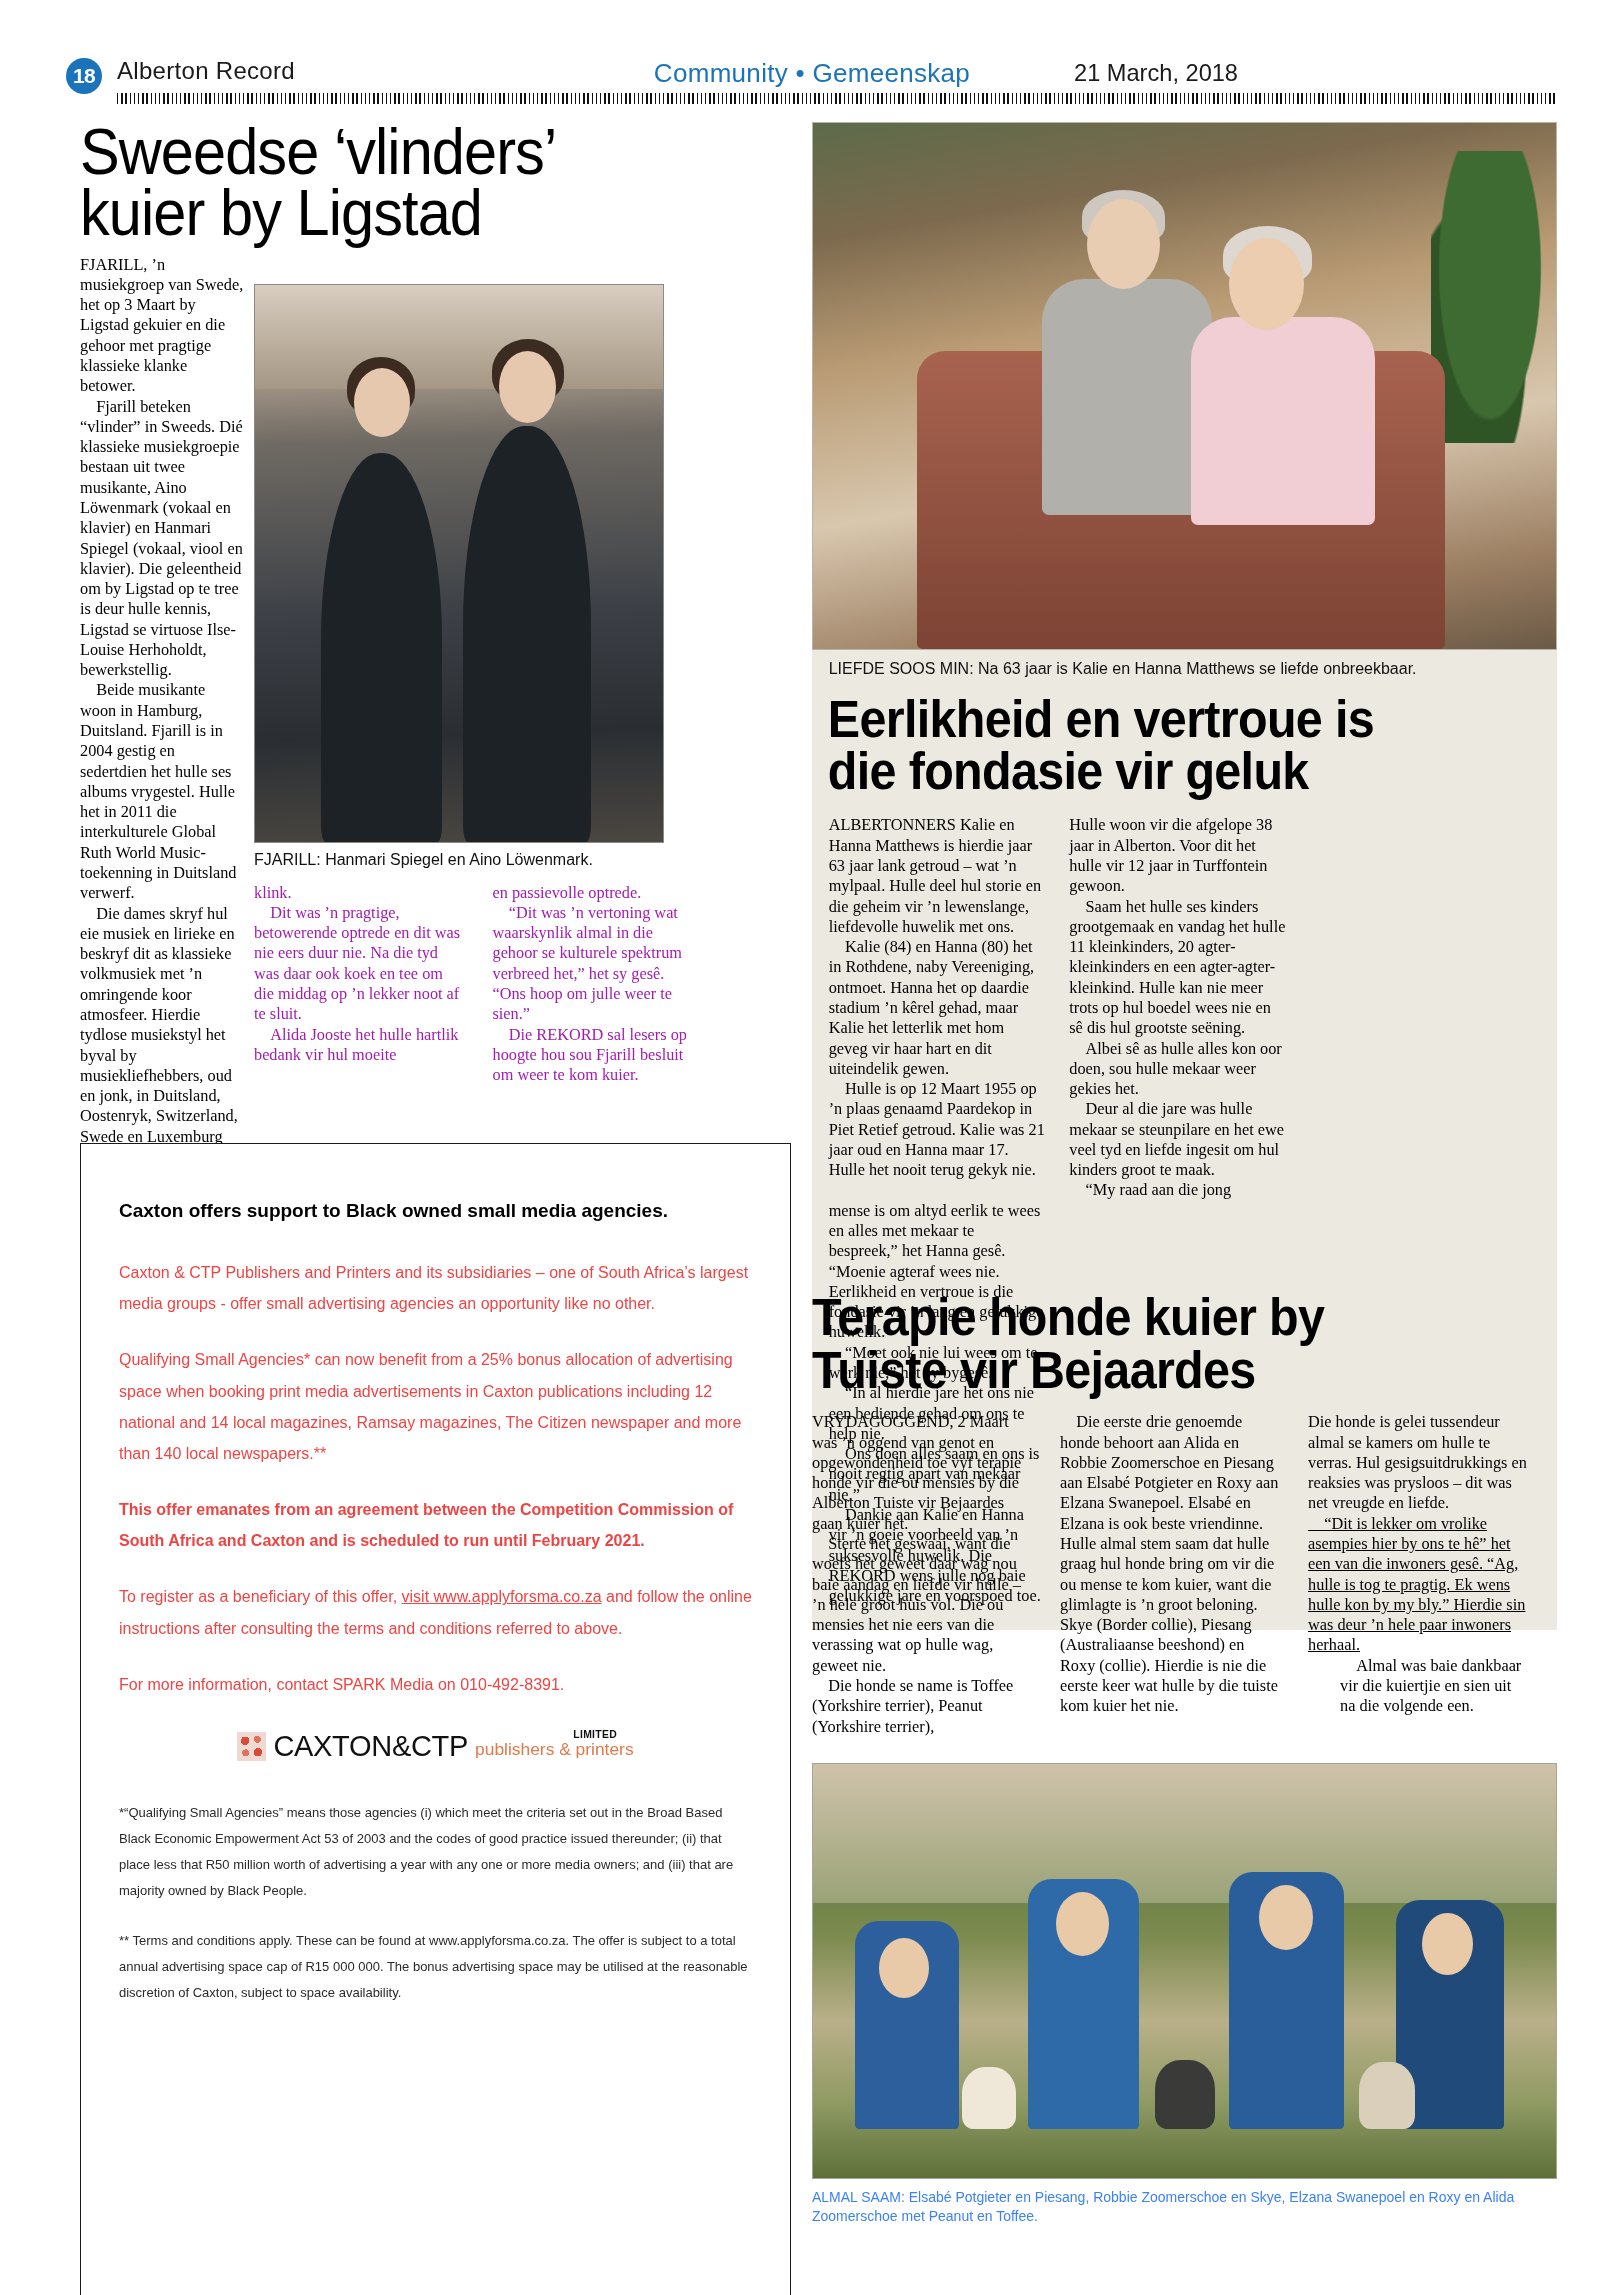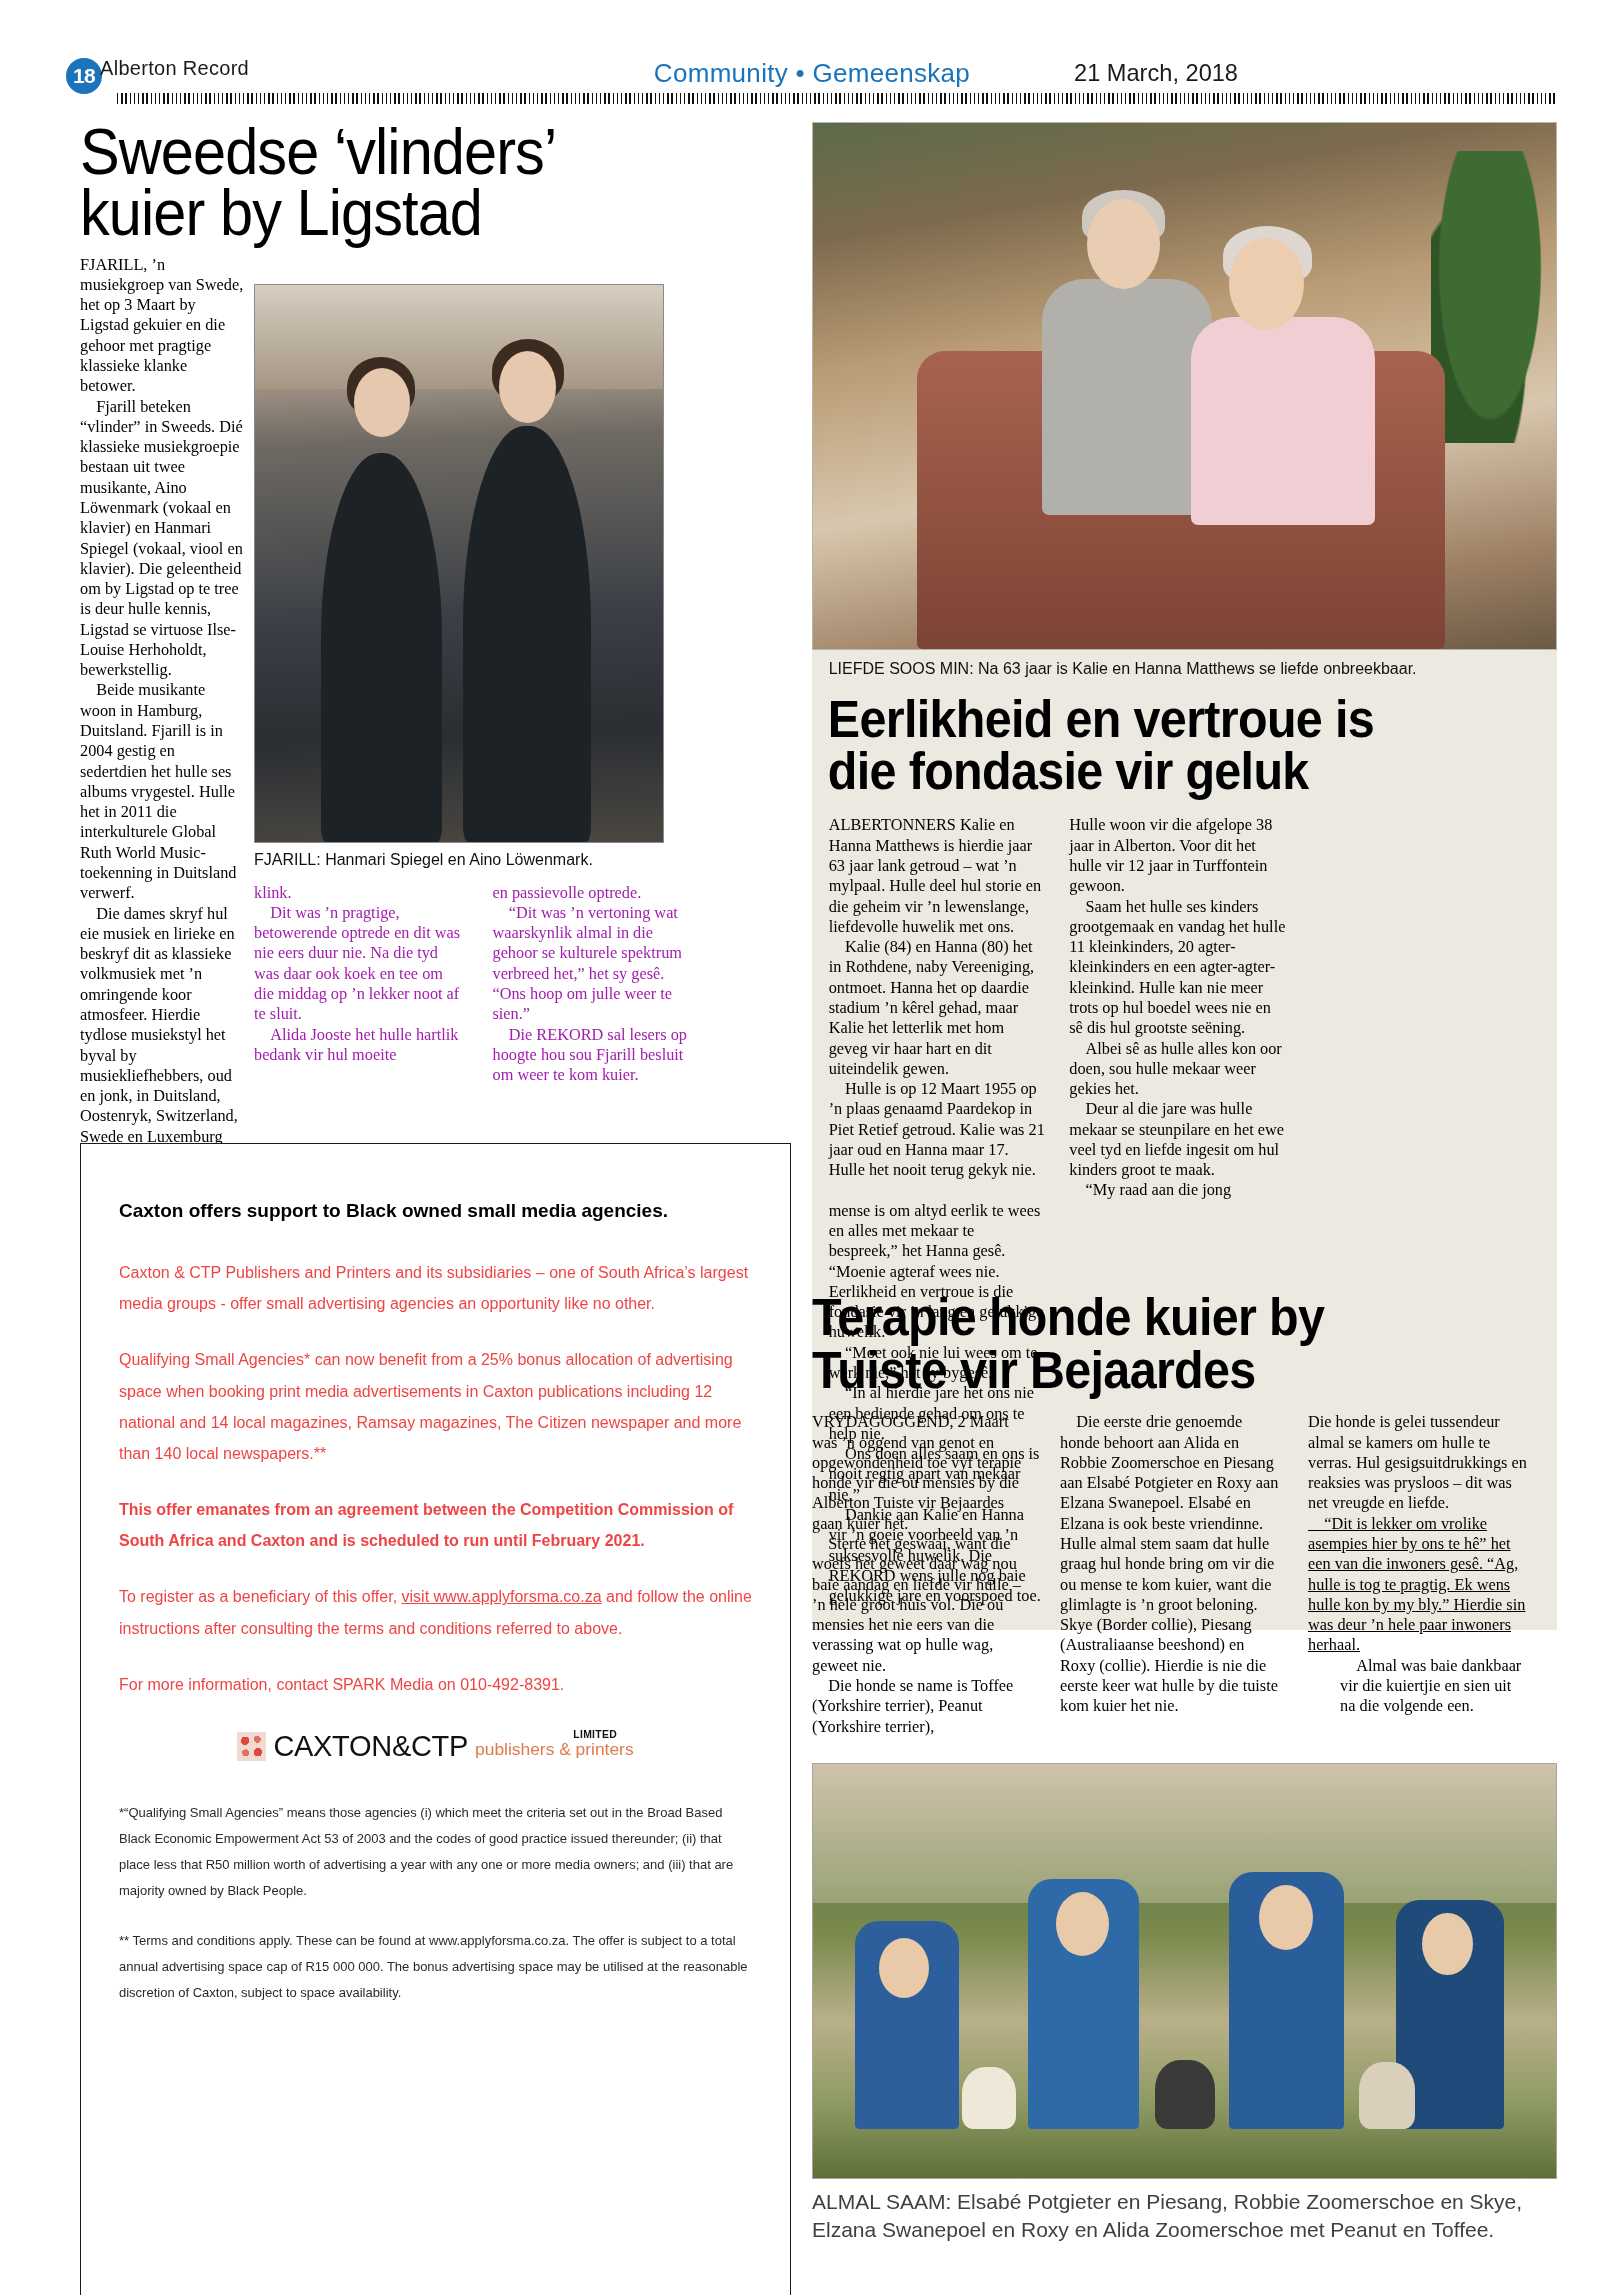--- a/index.html
+++ b/index.html
@@ -20,23 +20,23 @@
   .page-badge {
     position:absolute; left:66px; top:58px;
     width:36px; height:36px; border-radius:50%;
     background:#1b74bb; color:#ffffff;
     font-family:"Liberation Sans", sans-serif;
     font-weight:bold; font-size:21px;
     display:flex; align-items:center; justify-content:center;
     letter-spacing:-0.7px;
   }
   .paper-name {
-    position:absolute; left:100px; top:57px;
-    font-family:"Liberation Sans", sans-serif;
-    font-size:20px; color:#1a1a1a; letter-spacing:0.3px;
+    position:absolute; left:117px; top:57px;
+    font-family:"Liberation Sans", sans-serif;
+    font-size:24px; color:#1a1a1a; letter-spacing:0.3px;
     white-space:nowrap;
   }
   .section-title {
     position:absolute; left:0; top:58px; width:1624px;
     text-align:center;
     font-family:"Liberation Sans", sans-serif;
     font-size:26px; color:#1b74bb; letter-spacing:0.3px;
   }
   .issue-date {
     position:absolute; right:66px; top:60px;
@@ -234,21 +234,21 @@
   }
   .art3-photo .pp {
     position:absolute; bottom:49px; border-radius:23.6px 23.6px 4.2px 4.2px;
   }
   .art3-photo .ph {
     position:absolute; border-radius:50%; background:#e8caa9;
   }
   .art3-caption {
     position:absolute; left:812px; top:2188px; width:745px;
     font-family:"Liberation Sans", sans-serif;
-    font-size:21px; line-height:1.35; color:#404040;
+    font-size:14px; line-height:1.35; color:#3b82f6;
   }
 
   .clr { clear:both; }
 </style>
 </head>
 <body>
 
 <div class="masthead">
   <div class="page-badge">18</div>
   <div class="paper-name">Alberton Record</div>

